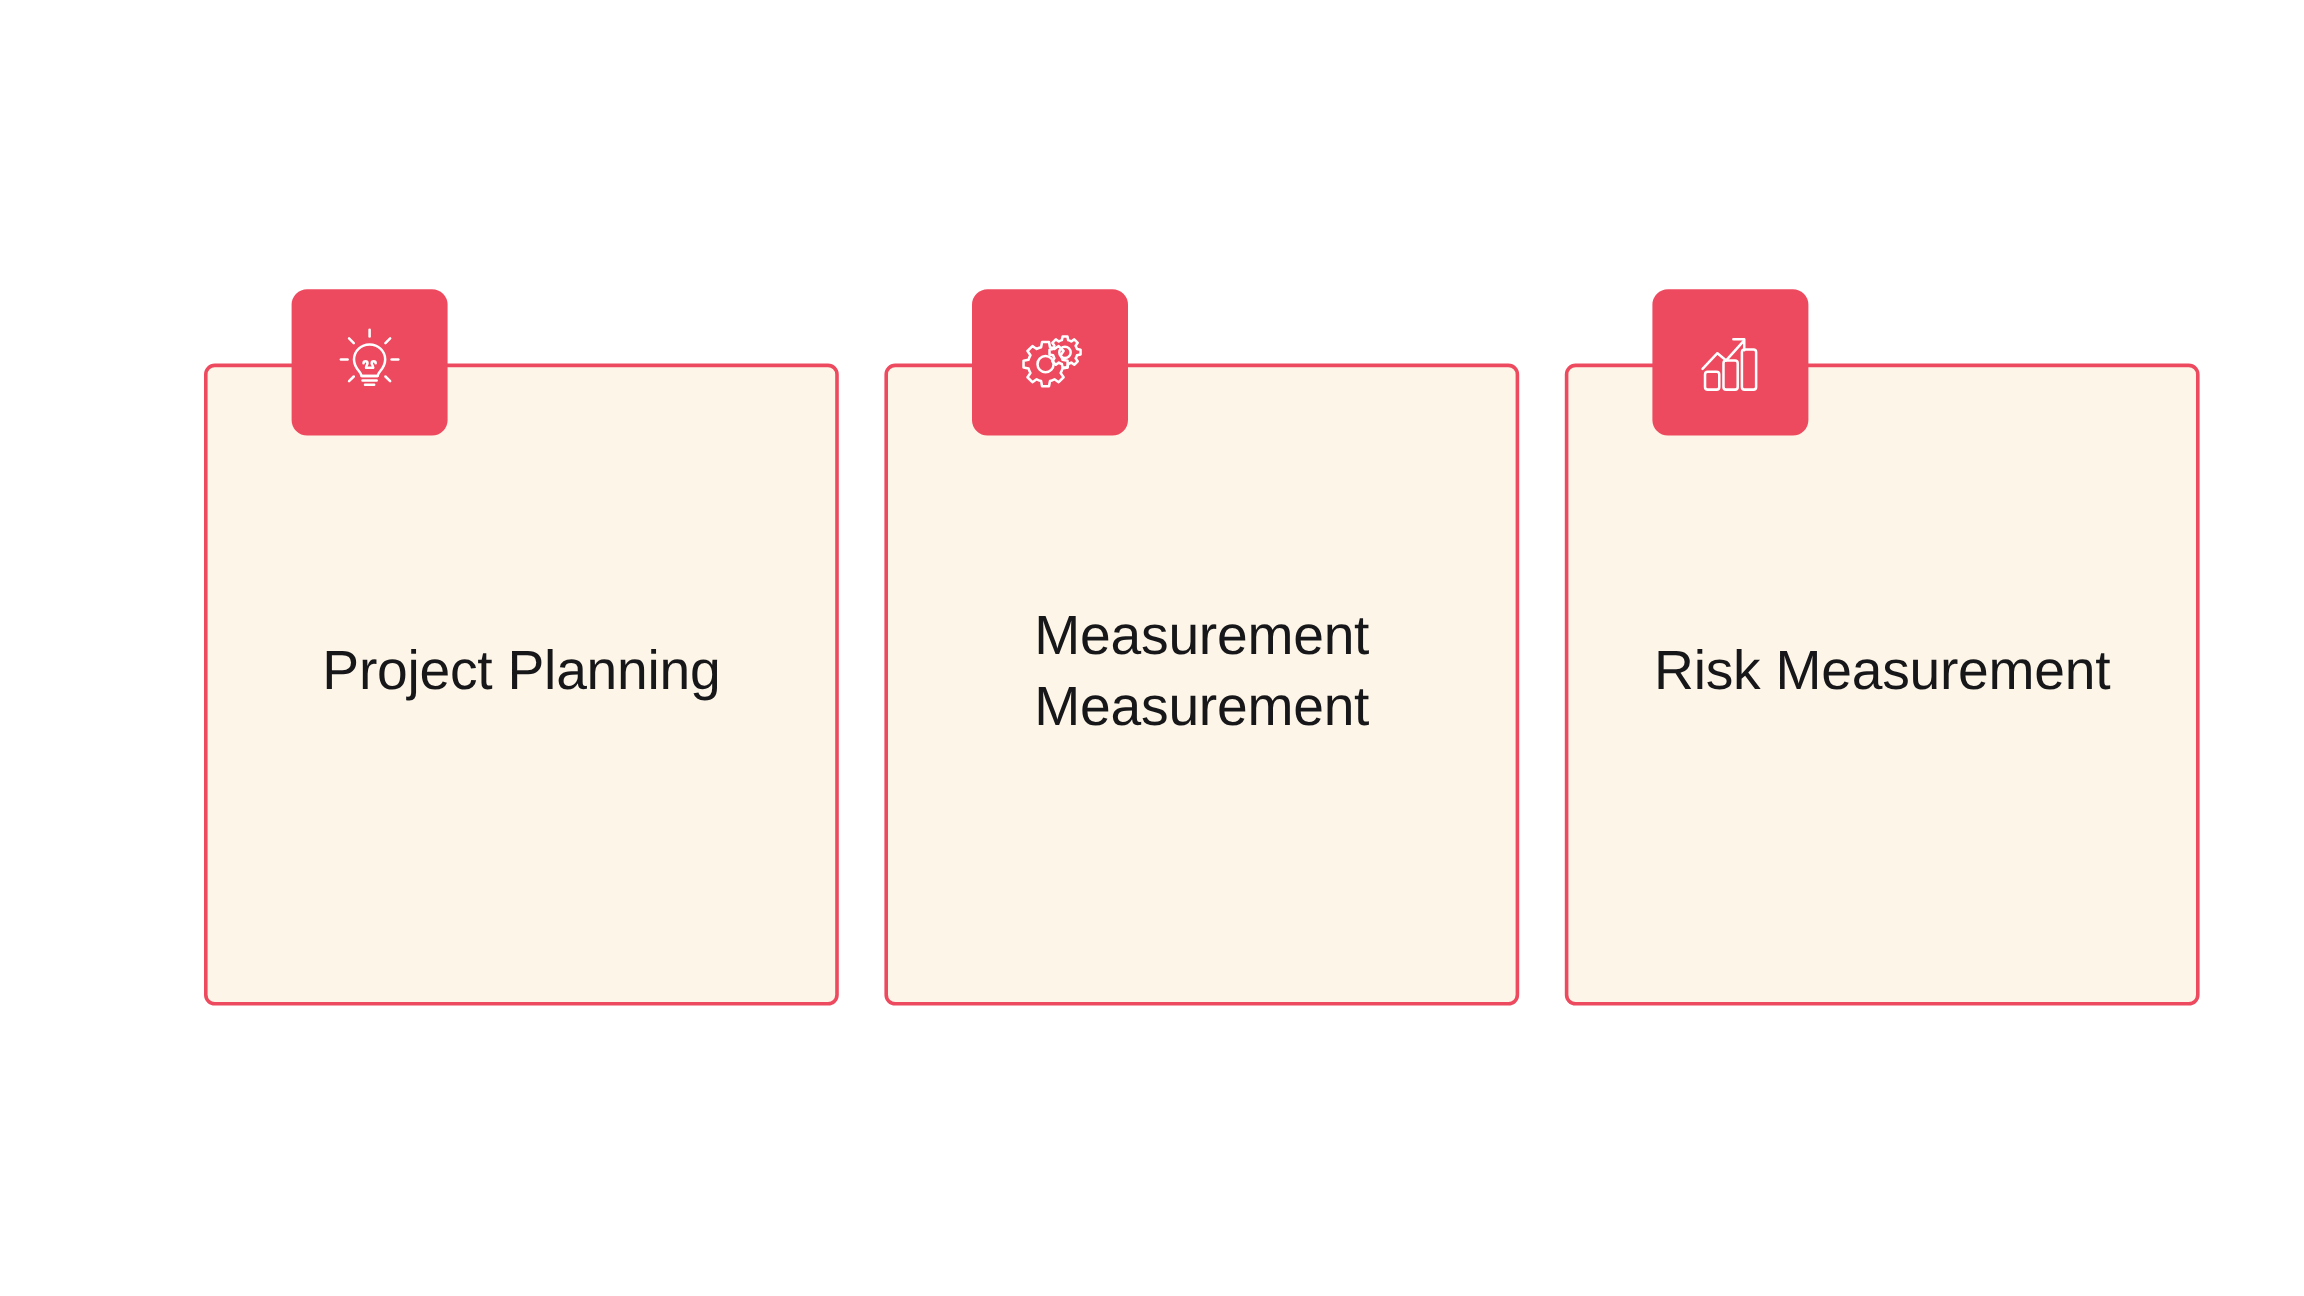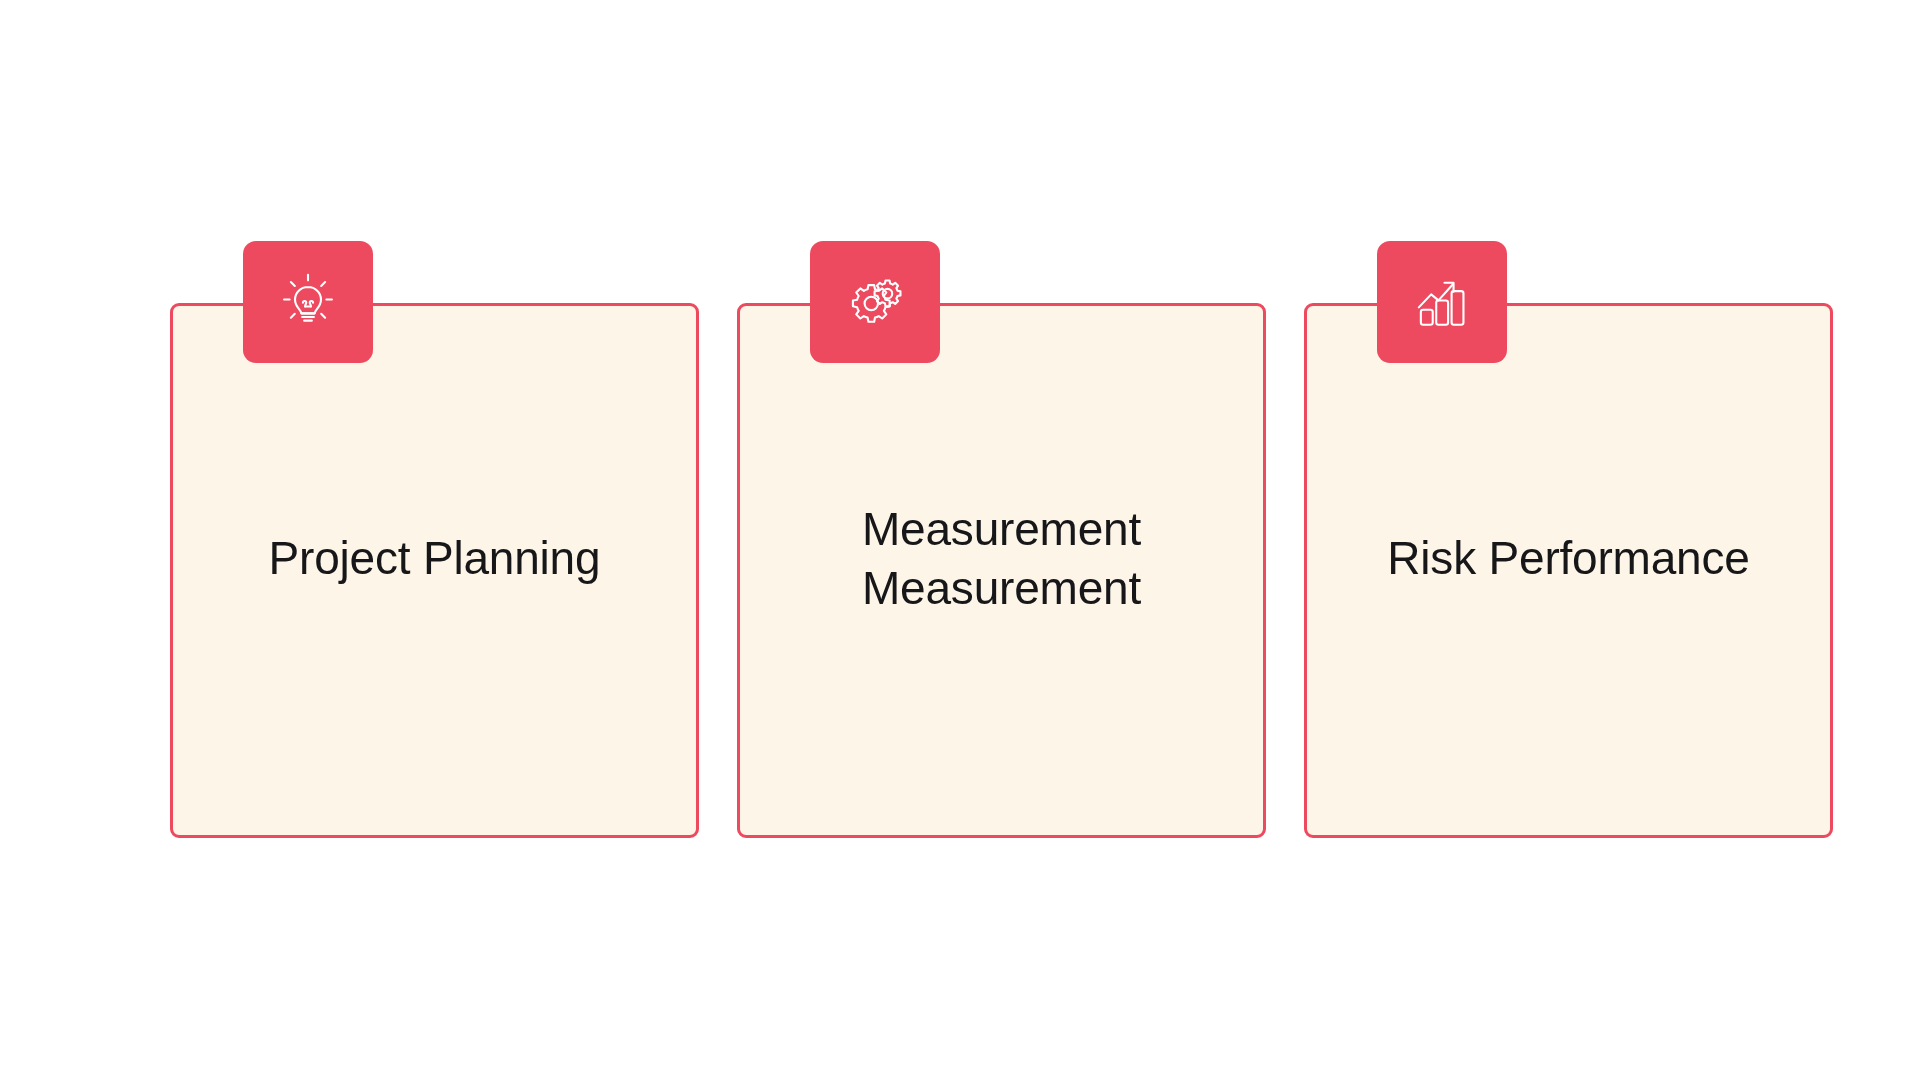--- a/index.html
+++ b/index.html
@@ -163,18 +163,18 @@
             <rect x="41.3" y="21.5" width="11.5" height="32.5" rx="2.2"></rect>
 
             <path d="M9.5 37.2L21.5 24.6 28.6 30.4 42.8 14.6"></path>
 
             <path d="M34.4 13.3h8.8v8.8"></path>
           </svg>
         </span>
       </div>
 
       <div class="card">
-        <p class="card-title">Risk Performance</p>
+        <p class="card-title">Risk Measurement</p>
       </div>
     </div>
 
   </div>
 </div>
 
 </body></html>

